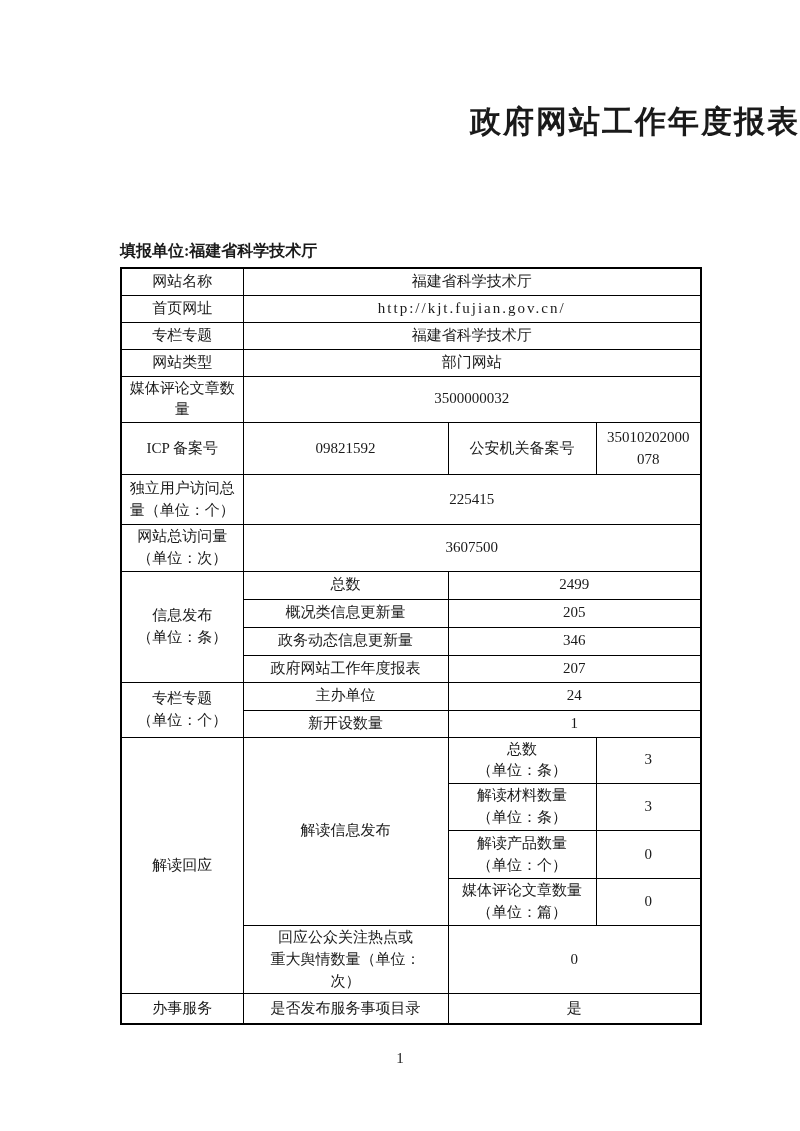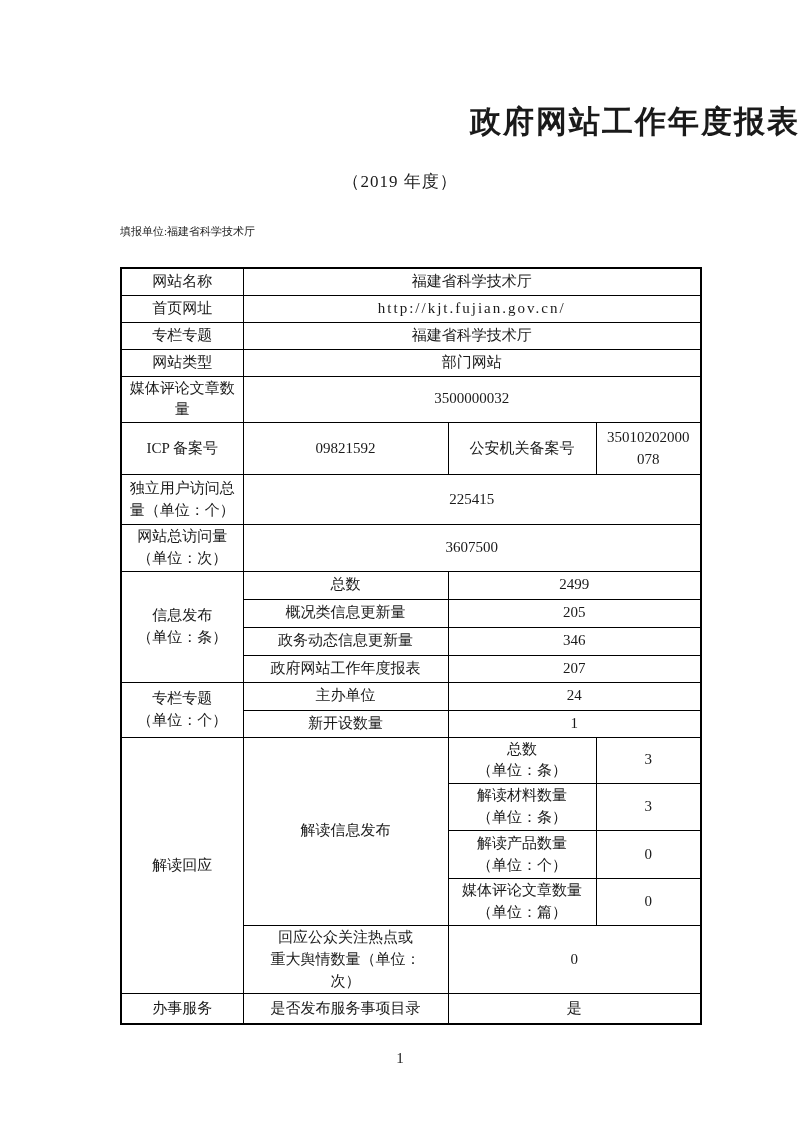--- a/index.html
+++ b/index.html
@@ -26,23 +26,23 @@
   .doc-subtitle {
     position: absolute;
     top: 170px; left: 0;
     width: 100%;
     text-align: center;
     font-size: 17px;
     letter-spacing: 1px;
   }
   .report-unit {
     position: absolute;
-    top: 224px; left: 120px;
-    font-size: 11px;
-    font-weight: normal;
+    top: 241px; left: 120px;
+    font-size: 16px;
+    font-weight: bold;
   }
   table.report {
     position: absolute;
     top: 267px; left: 120px;
     width: 580px;
     border-collapse: collapse;
     table-layout: fixed;
     border: 2px solid #000;
     font-size: 15px;
   }
@@ -65,21 +65,20 @@
     text-align: center;
     font-size: 15px;
   }
 </style>
 </head>
 <body>
 
 <div class="page">
 
   <div class="doc-title">政府网站工作年度报表</div>
-  <div class="doc-subtitle">（2019 年度）</div>
   <div class="report-unit">填报单位:福建省科学技术厅</div>
 
   <table class="report">
     <colgroup>
       <col style="width:122px">
         <col style="width:205px">
         <col style="width:148px">
         <col style="width:105px">
     </colgroup>
     <tbody>

